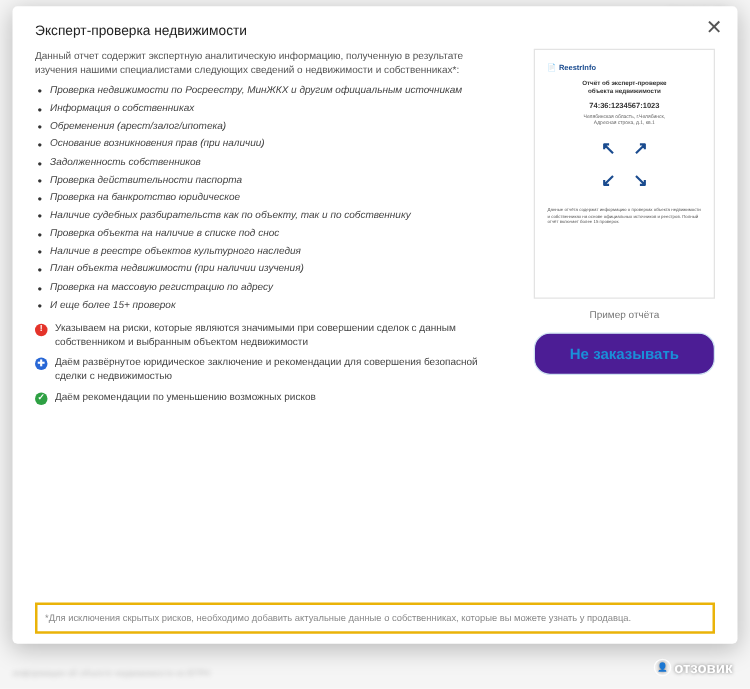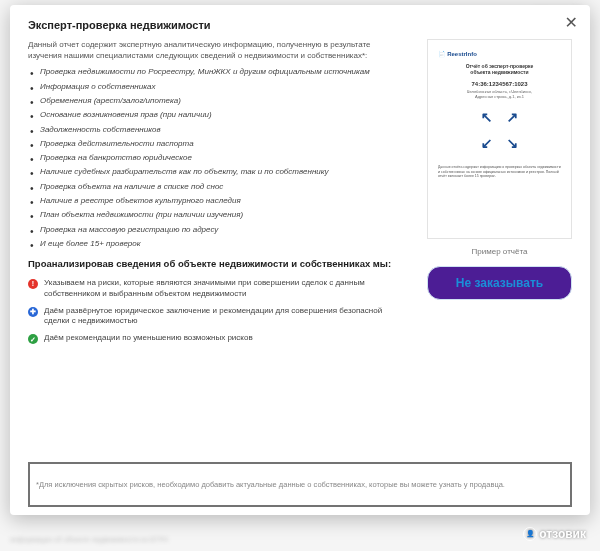--- a/index.html
+++ b/index.html
@@ -38,21 +38,21 @@
     position: absolute;
     top: 10px;
     right: 12px;
     font-size: 16px;
     color: #555;
     cursor: pointer;
     line-height: 1;
   }
   .modal h1 {
     font-size: 11px;
-    font-weight: bold;
+    font-weight: normal;
     color: #222;
     margin-bottom: 8px;
   }
   .modal-body {
     display: flex;
     gap: 28px;
   }
   .left-col { flex: 1.5; }
   .right-col { width: 145px; }
   .intro {
@@ -149,22 +149,22 @@
     font-weight: bold;
     border-radius: 13px;
     cursor: pointer;
     text-align: center;
   }
   .footnote-box {
     position: absolute;
     left: 18px;
     right: 18px;
     bottom: 8px;
-    border: 2px solid #737373;
-    padding: 16px 6px;
+    border: 2px solid #eab308;
+    padding: 6px 6px;
     font-size: 7.5px;
     color: #888;
   }
   .watermark {
     position: absolute;
     bottom: 10px;
     right: 14px;
     z-index: 20;
     font-size: 12px;
     color: #fff;
@@ -222,21 +222,20 @@
         <li>Проверка действительности паспорта</li>
         <li>Проверка на банкротство юридическое</li>
         <li>Наличие судебных разбирательств как по объекту, так и по собственнику</li>
         <li>Проверка объекта на наличие в списке под снос</li>
         <li>Наличие в реестре объектов культурного наследия</li>
         <li>План объекта недвижимости (при наличии изучения)</li>
         <li>Проверка на массовую регистрацию по адресу</li>
         <li>И еще более 15+ проверок</li>
       </ul>
 
-      <div class="sub-title">Проанализировав сведения об объекте недвижимости и собственниках мы:</div>
 
       <div class="analysis-item">
         <span class="ai-icon ai-red">!</span>
         <span>Указываем на риски, которые являются значимыми при совершении сделок с данным собственником и выбранным объектом недвижимости</span>
       </div>
       <div class="analysis-item">
         <span class="ai-icon ai-blue">✚</span>
         <span>Даём развёрнутое юридическое заключение и рекомендации для совершения безопасной сделки с недвижимостью</span>
       </div>
       <div class="analysis-item">

